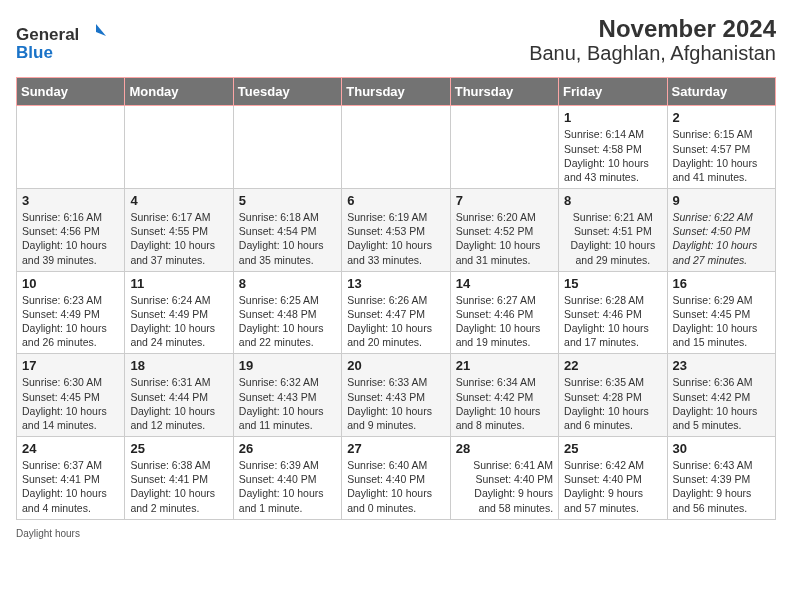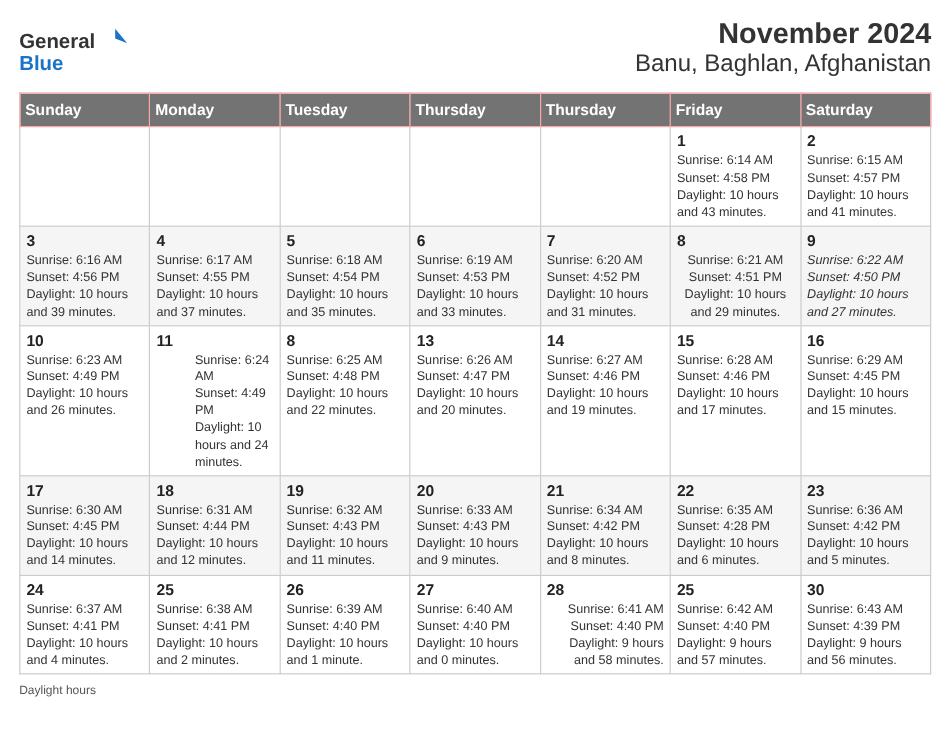--- a/index.html
+++ b/index.html
@@ -175,21 +175,21 @@
       </tr>
       <tr>
         <td>
           <div class="day-number">10</div>
           <div class="day-detail" style="white-space: pre-line;">Sunrise: 6:23 AM
 Sunset: 4:49 PM
 Daylight: 10 hours and 26 minutes.</div>
         </td>
         <td>
           <div class="day-number">11</div>
-          <div class="day-detail" style="white-space: pre-line; margin-left: 32px;">Sunrise: 6:24 AM
+          <div class="day-detail" style="white-space: pre-line;">Sunrise: 6:24 AM
 Sunset: 4:49 PM
 Daylight: 10 hours and 24 minutes.</div>
         </td>
         <td>
           <div class="day-number">8</div>
           <div class="day-detail" style="white-space: pre-line;">Sunrise: 6:25 AM
 Sunset: 4:48 PM
 Daylight: 10 hours and 22 minutes.</div>
         </td>
         <td>

